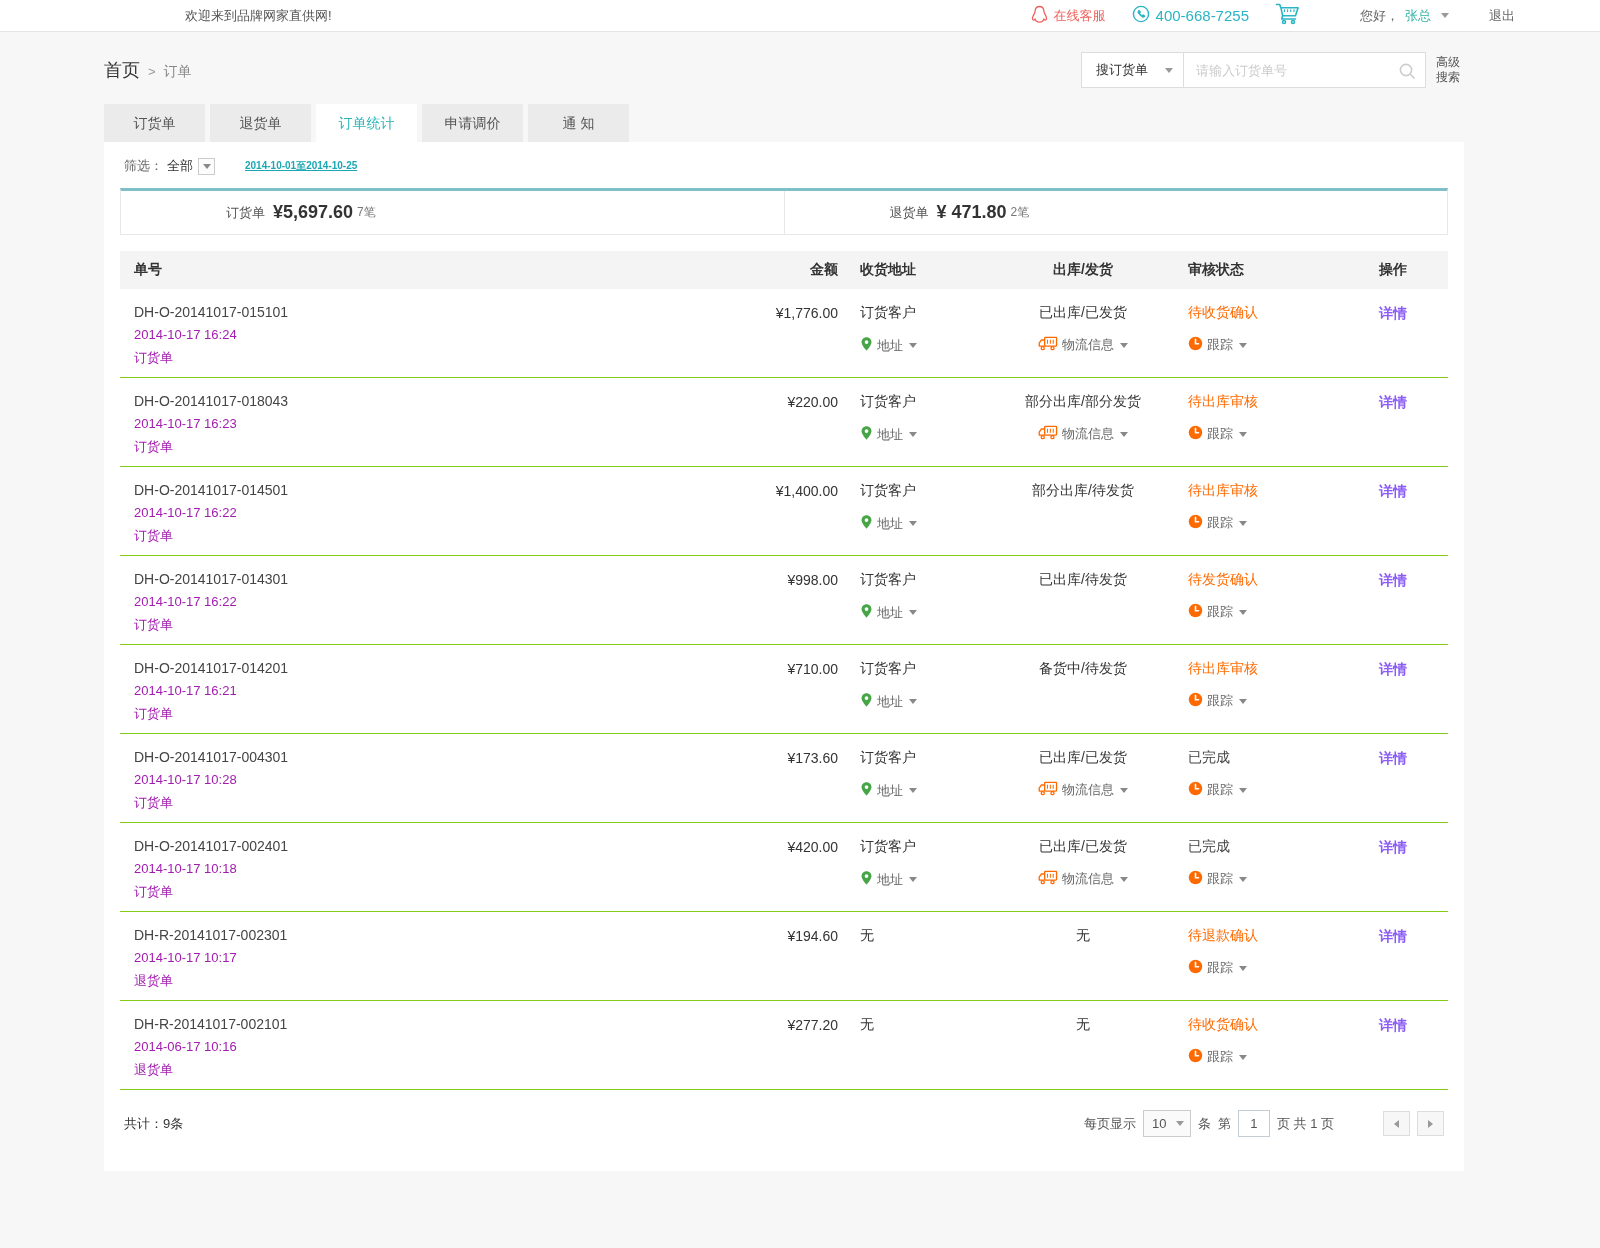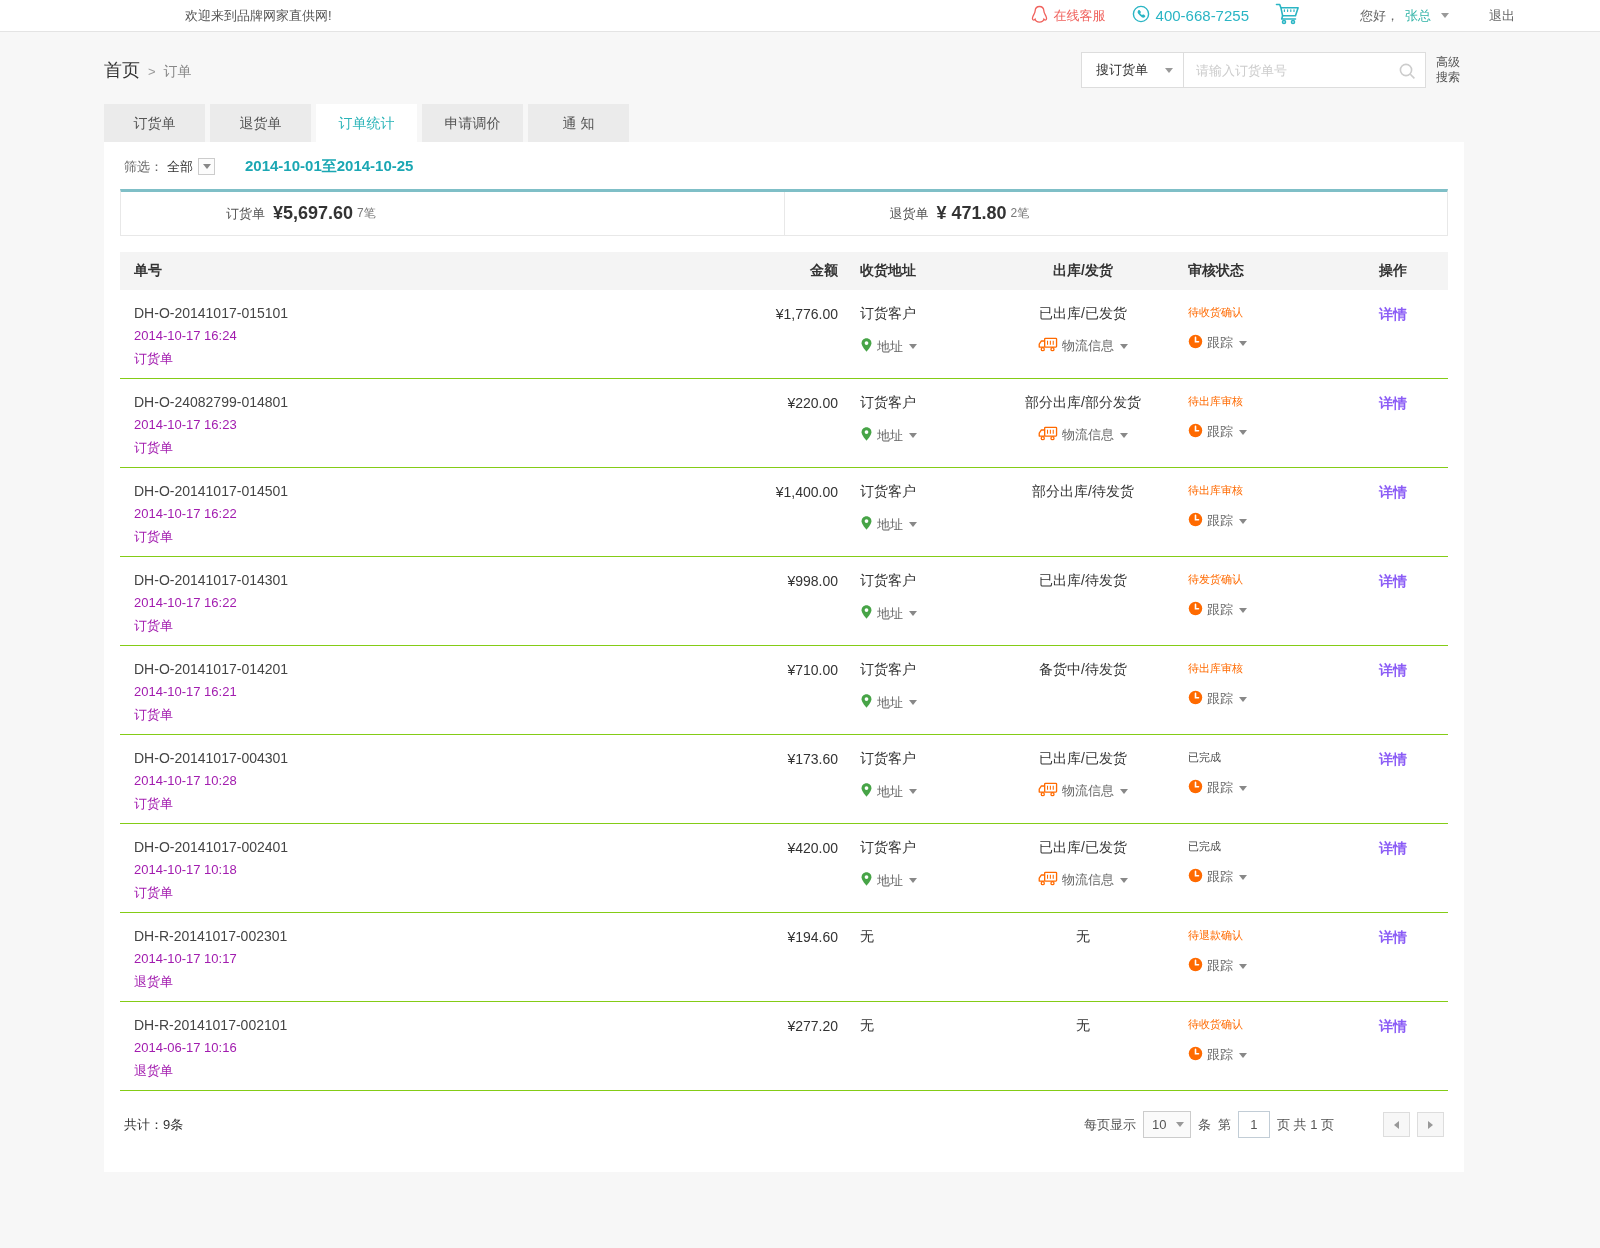--- a/index.html
+++ b/index.html
@@ -40,21 +40,21 @@
   .tab { width:101px; height:38px; line-height:38px; text-align:center; background:#ebebeb; color:#555; font-size:14px; cursor:pointer; }
   .tab.active { background:#fff; color:#2bb4b8; }
 
   
   .card { background:#fff; padding:0 16px 24px; }
 
   .filter-row { display:flex; align-items:center; padding:15px 4px 13px; font-size:13px; color:#666; }
   .filter-val { color:#333; margin-left:4px; }
   .filter-caret-box { width:17px; height:17px; border:1px solid #ccc; background:#fcfcfc; display:inline-flex; align-items:center; justify-content:center; margin-left:5px; cursor:pointer; }
   .filter-caret-box .caret { margin:0; border-top-color:#888; }
-  .date-range { margin-left:30px; color:#1ba7b3; font-weight:bold; font-size:15px; cursor:pointer; }
+  .date-range { margin-left:30px; color:#1ba7b3; font-weight:bold; font-size:10px; cursor:pointer;text-decoration:underline; }
 
   .summary { display:flex; border:1px solid #e8e8e8; border-top:3px solid #7fbfc7; height:47px; }
   .summary-half { flex:1; display:flex; align-items:center; padding-left:105px; }
   .summary-div { width:1px; background:#e8e8e8; }
   .sum-label { font-size:13px; color:#555; margin-right:8px; }
   .sum-amount { font-size:18px; font-weight:bold; color:#333; }
   .sum-count { font-size:12px; color:#777; margin-left:4px; }
 
   
   .table { margin-top:16px; }
@@ -67,21 +67,21 @@
   .c-audit { width:160px; padding-left:10px; }
   .c-action { width:110px; text-align:center; }
 
   .trow { display:flex; align-items:flex-start; height:89px; padding-top:15px; border-bottom:1px solid #84cc16; }
   .order-no { font-size:14px; color:#444; }
   .order-date, .order-type { font-size:13px; color:#a21caf; margin-top:7px; }
   .amount { font-size:14px; color:#333; }
   .cell-top { font-size:14px; color:#333; }
   .sub-link { margin-top:14px; display:inline-flex; align-items:center; gap:4px; font-size:13px; color:#666; cursor:pointer; }
   .sub-link .caret { border-top-color:#888; margin-left:2px; }
-  .audit-status { font-size:11px; }
+  .audit-status { font-size:14px; }
   .audit-orange { color:#ff6a00; }
   .audit-done { color:#444; }
   .detail-link { font-size:14px; color:#8b5cf6; cursor:pointer;font-weight:bold; }
 
   
   .tfoot { display:flex; align-items:center; padding:20px 4px 10px; font-size:13px; color:#333; }
   .pager { margin-left:auto; display:flex; align-items:center; gap:7px; color:#555; }
   .pp-select { width:48px; height:27px; border:1px solid #ccc; background:#fafafa; display:flex; align-items:center; justify-content:space-between; padding:0 6px 0 8px; color:#555; cursor:pointer; }
   .page-input { width:32px; height:27px; border:1px solid #c2cdd6; background:#fff; text-align:center; font-size:13px; color:#555; font-family:inherit; outline:none; }
   .pg-btns { display:flex; gap:7px; margin-left:42px; }
@@ -241,21 +241,21 @@
         <span class="caret"></span>
       </div>
     </div>
     <div class="cell c-action">
       <span class="detail-link">详情</span>
     </div>
   </div>
 
   <div class="trow">
     <div class="cell c-order">
-      <div class="order-no">DH-O-24082799-014801</div>
+      <div class="order-no">DH-O-20141017-018043</div>
       <div class="order-date">2014-10-17 16:23</div>
       <div class="order-type">订货单</div>
     </div>
     <div class="cell c-amount">
       <span class="amount">¥220.00</span>
     </div>
     <div class="cell c-address">
       <div class="cell-top">订货客户</div>
       <div class="sub-link">
         <span><svg width="13" height="16" viewBox="0 0 14 16">

